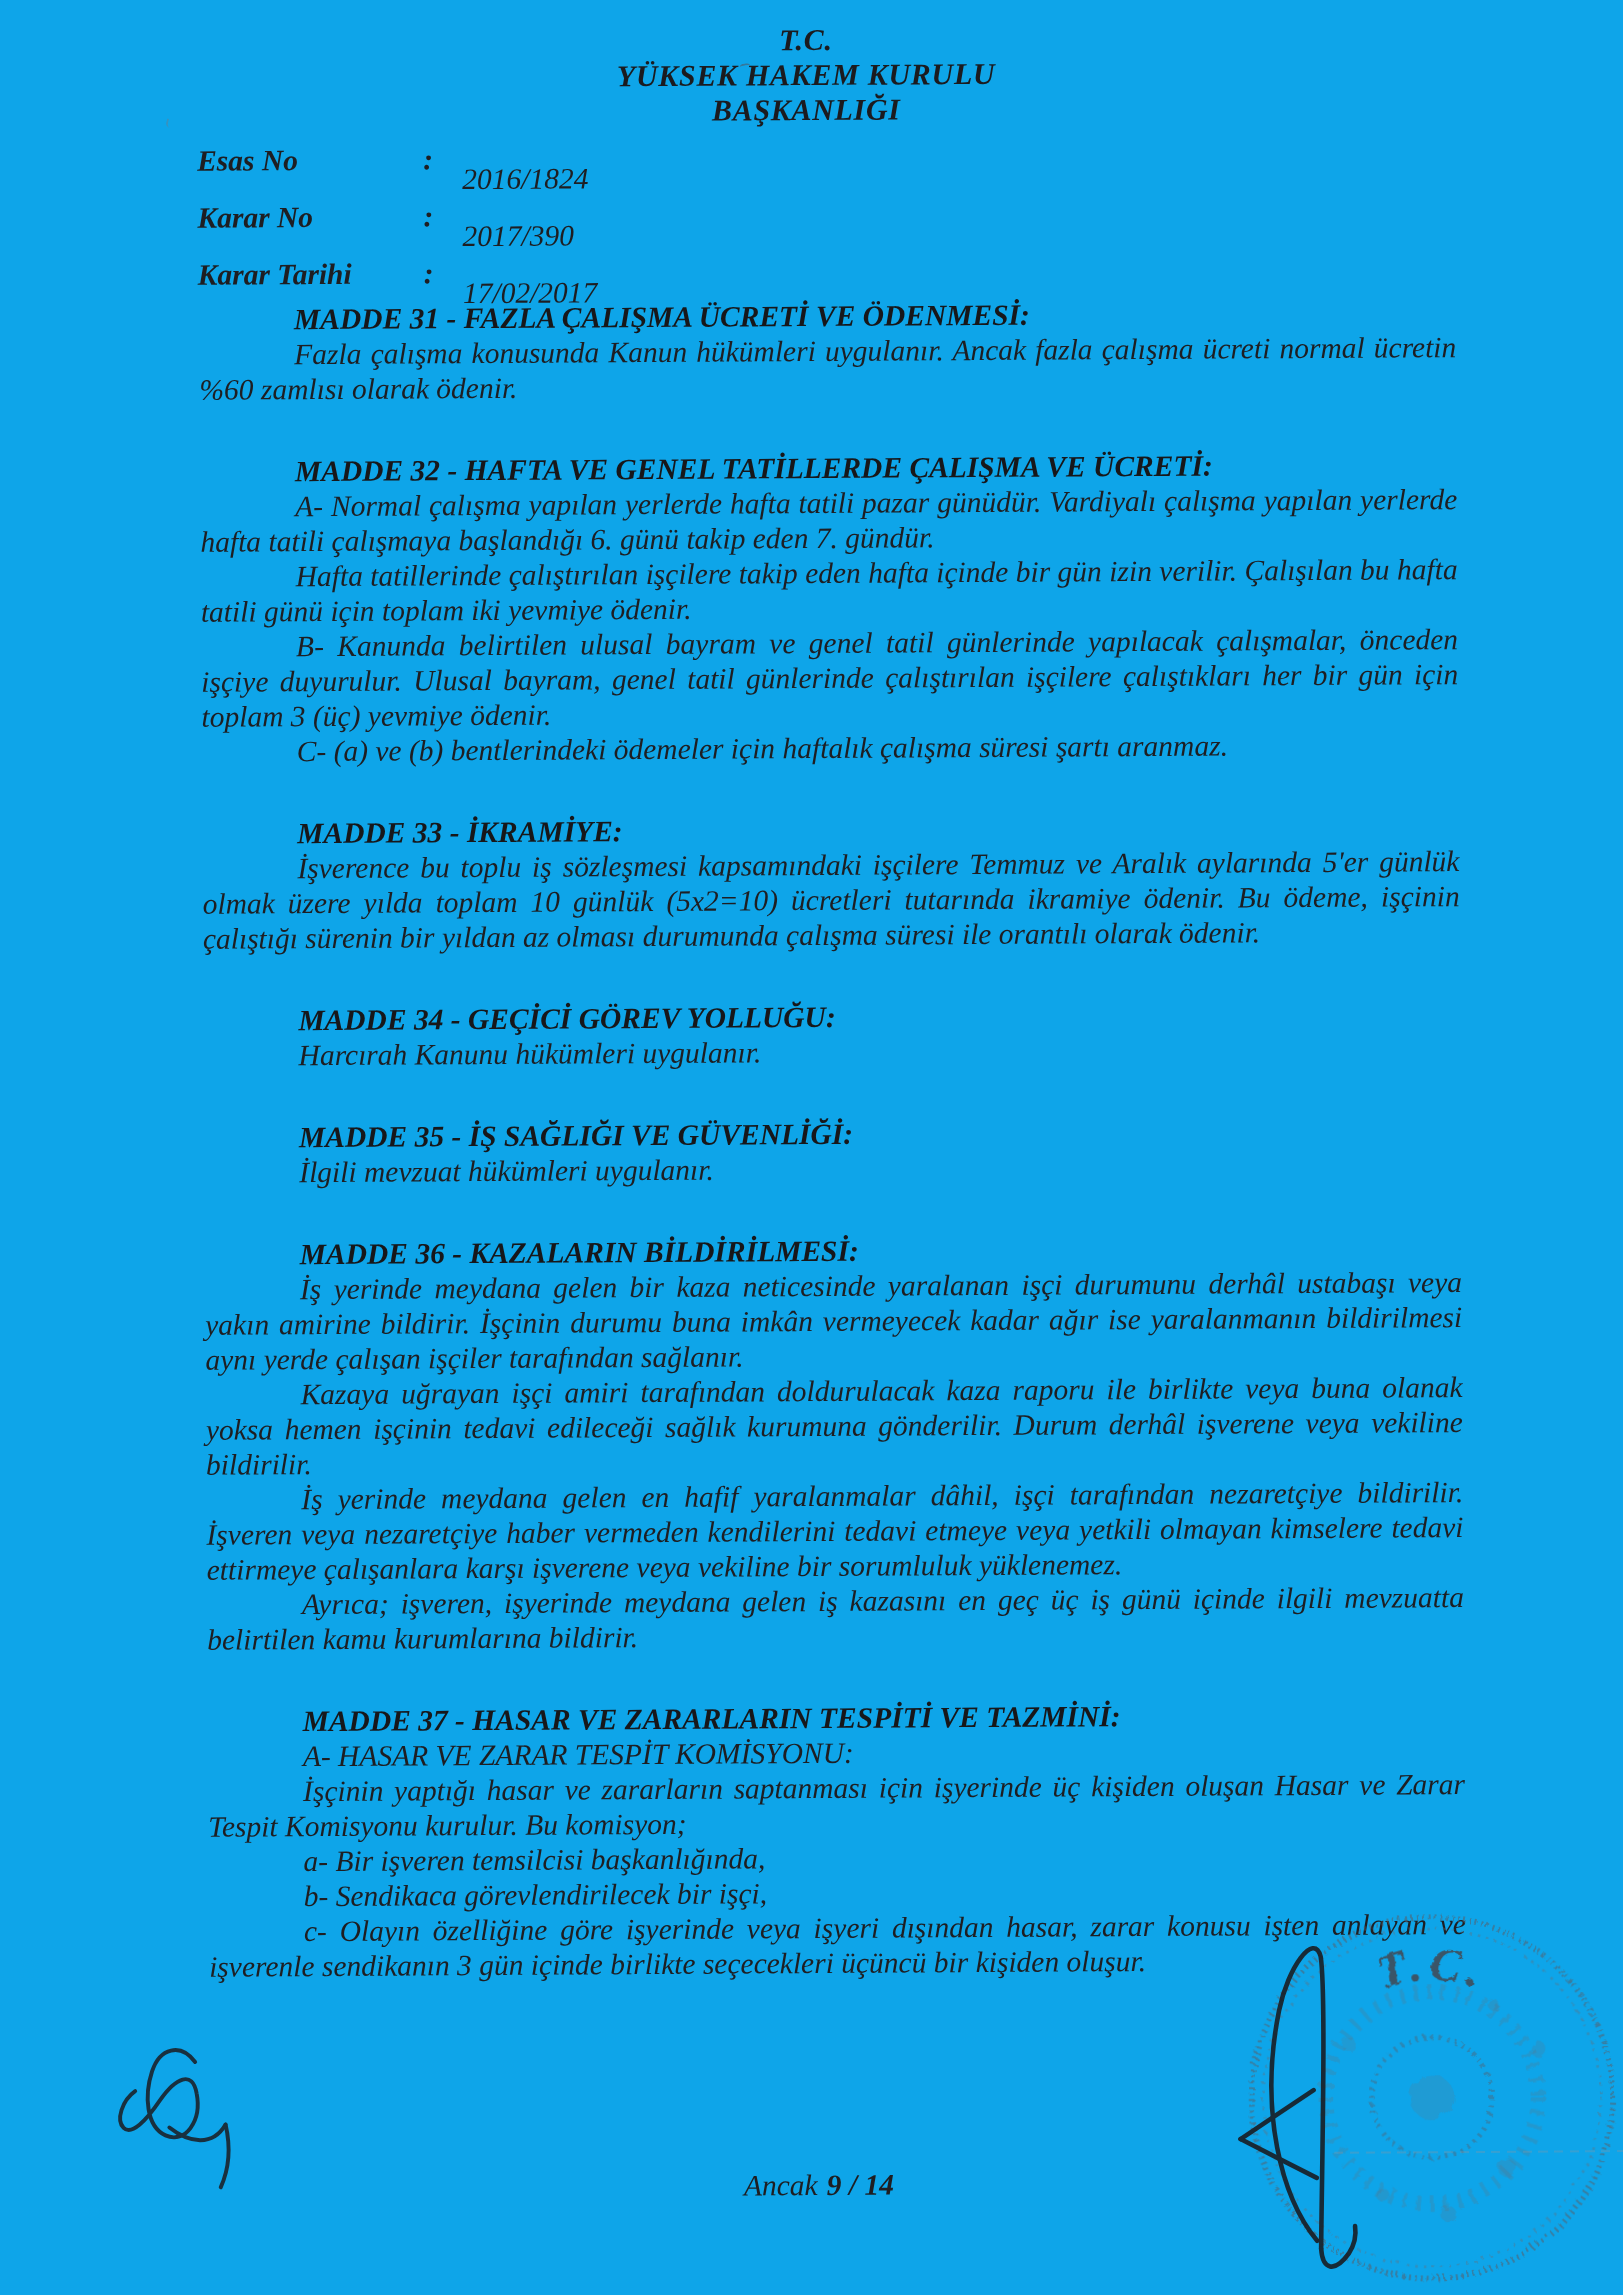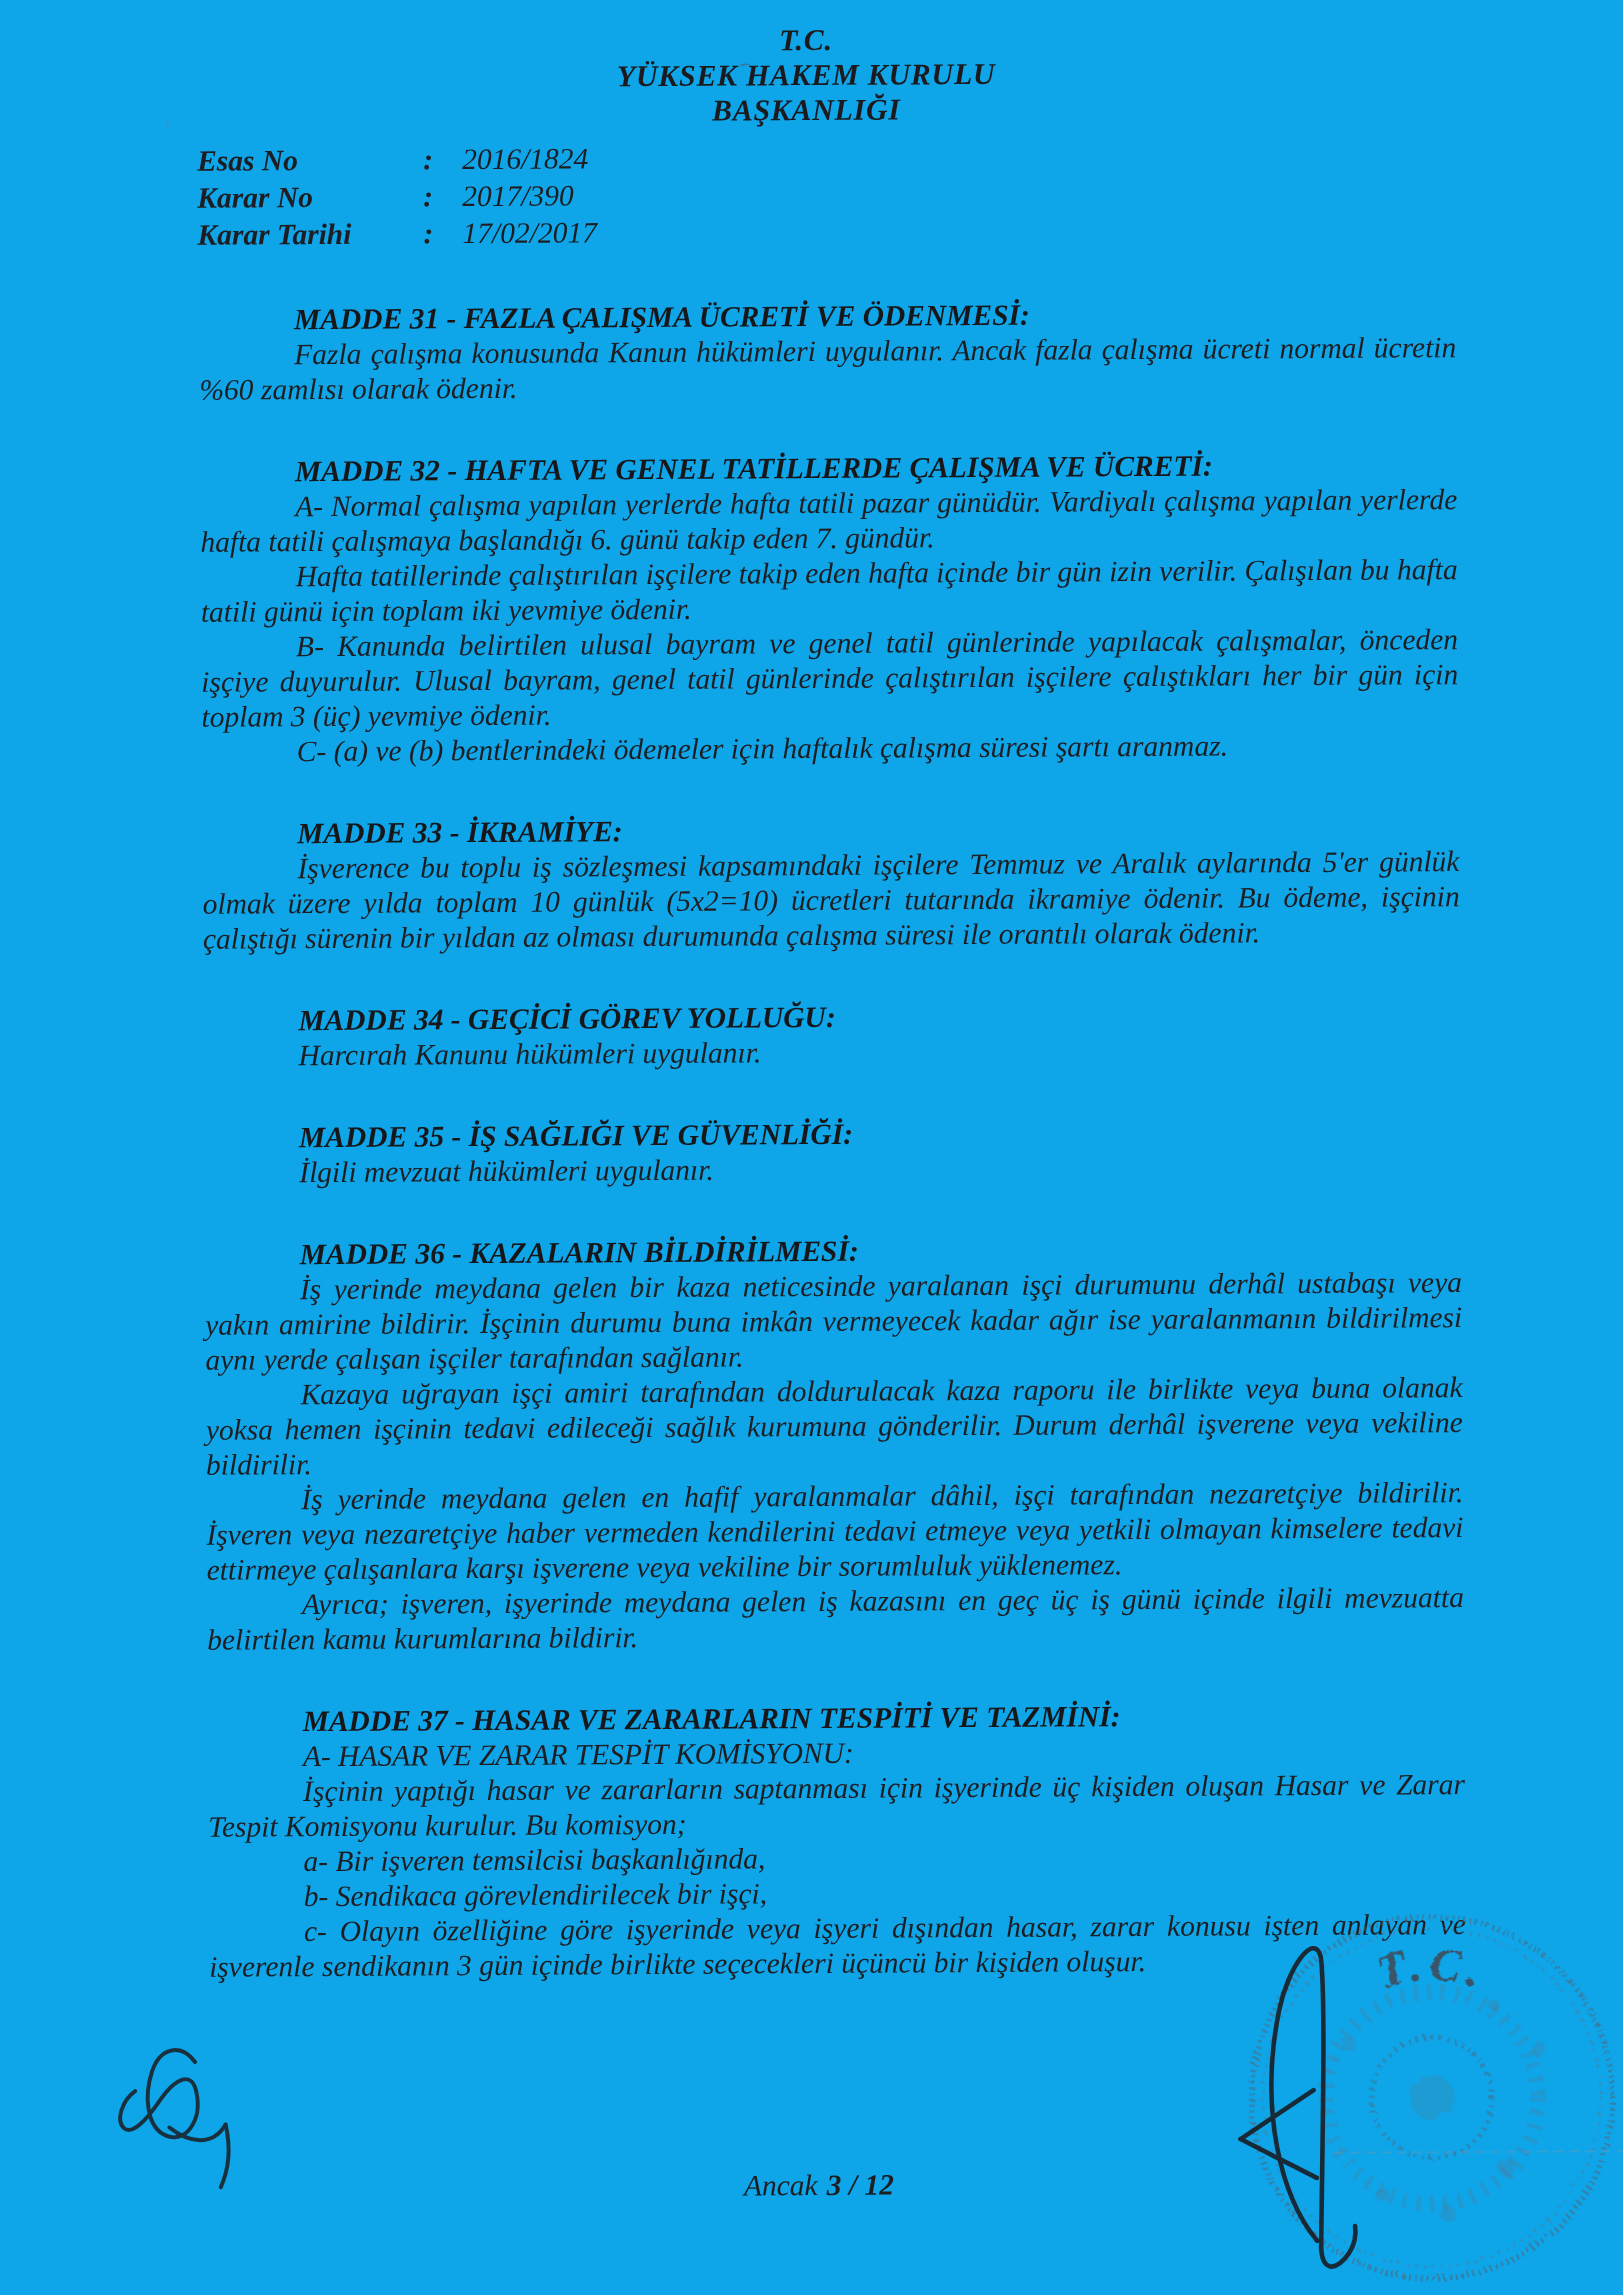--- a/index.html
+++ b/index.html
@@ -44,21 +44,21 @@
   .case-info {
     position: absolute;
     top: 139px;
     left: 202px;
     font-size: 29.5px;
     line-height: 37px;
   }
   .case-row { display: flex; }
   .case-label { font-weight: bold; width: 226px; }
   .case-sep   { width: 39px; font-weight: bold; }
-  .case-value { font-weight: normal; }
+  .case-value { font-weight: normal; margin-top: 20px; }
   
   .doc-body {
     position: absolute;
     top: 252px;
     left: 203px;
     width: 1257px;
     font-size: 29.5px;
     line-height: 35px;
     color: #1e1e22;
   }
@@ -221,21 +221,21 @@
         <p class="article-subheading">A- HASAR VE ZARAR TESPİT KOMİSYONU:</p>
         <p class="para">İşçinin yaptığı hasar ve zararların saptanması için işyerinde üç kişiden oluşan Hasar ve Zarar Tespit Komisyonu kurulur. Bu komisyon;</p>
         <p class="para no-justify">a- Bir işveren temsilcisi başkanlığında,</p>
         <p class="para no-justify">b- Sendikaca görevlendirilecek bir işçi,</p>
         <p class="para">c- Olayın özelliğine göre işyerinde veya işyeri dışından hasar, zarar konusu işten anlayan ve işverenle sendikanın 3 gün içinde birlikte seçecekleri üçüncü bir kişiden oluşur.</p>
       </section>
 
     </div>
 
     <div class="doc-footer">
-      <span>Ancak</span><b>3 / 12</b>
+      <span>Ancak</span><b>9 / 14</b>
     </div>
 
     <svg class="stamp-svg" viewBox="0 0 612 620">
       <defs>
         <filter id="rough" x="-15%" y="-15%" width="130%" height="130%">
           <feTurbulence type="turbulence" baseFrequency="0.045" numOctaves="2" result="t"></feTurbulence>
           <feDisplacementMap in="SourceGraphic" in2="t" scale="9"></feDisplacementMap>
           <feGaussianBlur stdDeviation="0.7"></feGaussianBlur>
         </filter>
         <path id="stamp-arc" d="M 122 272 A 195 195 0 0 1 490 272"></path>

